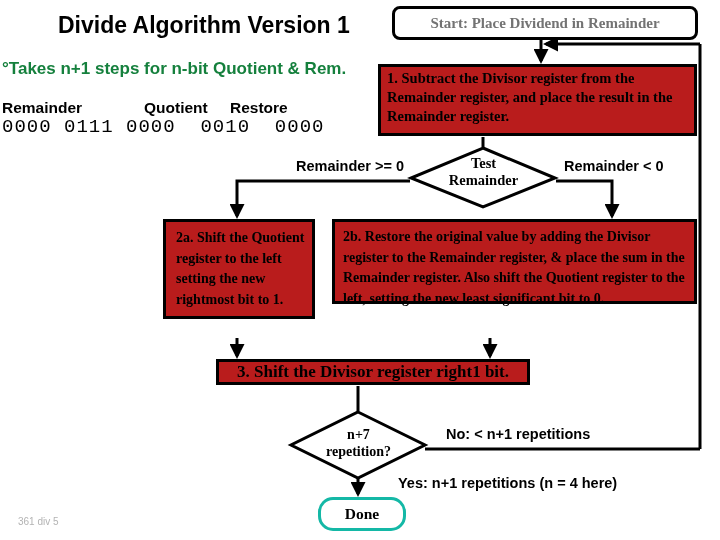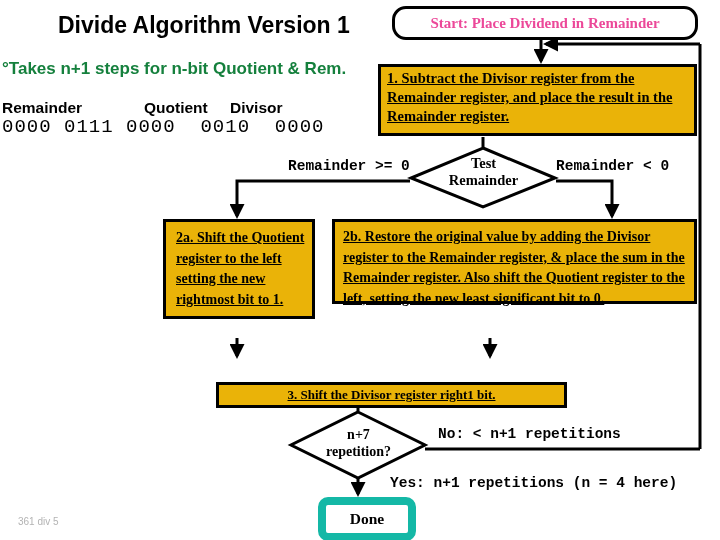--- a/index.html
+++ b/index.html
@@ -68,43 +68,43 @@
     font-family: "Liberation Sans", "DejaVu Sans", sans-serif;
     font-size: 10px;
     color: #b3b3b3;
     white-space: nowrap;
   }
 
   
   .fbox {
     box-sizing: border-box;
     border: 3px solid #000000;
-    background: #eab308;
-    font-family: "Liberation Serif", "DejaVu Serif", serif;
-    font-weight: bold;
-    color: #000000;
-    text-decoration: underline;
+    background: #b91c1c;
+    font-family: "Liberation Serif", "DejaVu Serif", serif;
+    font-weight: bold;
+    color: #000000;
   }
   .ftext {
-    font-family: Liberation Mono, monospace;
-    font-weight: bold;
-    color: #000000;
-    white-space: nowrap;
+    font-family: Liberation Sans, sans-serif;
+    font-weight: bold;
+    color: #000000;
+    white-space: nowrap;
+    margin-left: 8px;
   }
 
   
   #start-box {
     left: 392px; top: 6px;
     width: 300px; height: 28px;
     border: 3px solid #000000;
-    border-radius: 14px;
+    border-radius: 8px;
     background: #ffffff;
     display: flex; align-items: center; justify-content: center;
     font-family: "Liberation Serif", "DejaVu Serif", serif;
-    font-weight: bold; font-size: 15px; color: #ec4899;
+    font-weight: bold; font-size: 15px; color: #737373;
     white-space: nowrap;
   }
 
   
   #box1 {
     left: 378px; top: 64px;
     width: 319px; height: 72px;
     padding: 2px 5px 0 6px;
     font-size: 14.5px;
     line-height: 19px;
@@ -124,33 +124,32 @@
     left: 332px; top: 219px;
     width: 365px; height: 85px;
     padding: 5px 4px 0 8px;
     font-size: 14px;
     line-height: 20.5px;
   }
 
   
   #box3 {
     left: 216px; top: 359px;
-    width: 351px; height: 26px;
+    width: 314px; height: 26px;
     display: flex; align-items: center; justify-content: center;
-    font-size: 13px;
-    white-space: nowrap;
-    margin-top: 23px;
+    font-size: 17px;
+    white-space: nowrap;
   }
 
   
   #done-box {
     left: 318px; top: 497px;
     width: 82px; height: 28px;
-    border: 8px solid #14b8a6;
-    border-radius: 10px;
+    border: 3px solid #14b8a6;
+    border-radius: 15px;
     background: #ffffff;
     display: flex; align-items: center; justify-content: center;
     font-family: "Liberation Serif", "DejaVu Serif", serif;
     font-weight: bold; font-size: 15.5px; color: #000000;
   }
 
   
   .diamond-label {
     position: absolute;
     text-align: center;
@@ -212,21 +211,21 @@
     </g>
   </svg>
 
   <div id="title" class="abs">Divide Algorithm Version 1</div>
 
   <div id="bullet-line" class="abs">°Takes n+1 steps for n-bit Quotient &amp; Rem.</div>
 
   <div id="reg-labels" class="abs">
     <span class="lbl-remainder">Remainder</span>
     <span class="lbl-quotient">Quotient</span>
-    <span class="lbl-divisor">Divisor</span>
+    <span class="lbl-divisor">Restore</span>
   </div>
 
   <div id="reg-bits" class="abs">0000 0111 0000  0010  0000</div>
 
   <div id="start-box" class="abs">Start: Place Dividend in Remainder</div>
 
   <div id="box1" class="abs fbox">1. Subtract the Divisor register from the Remainder register, and place the result in the Remainder register.</div>
 
   <div id="test-label" class="diamond-label">
     <div>Test</div>

